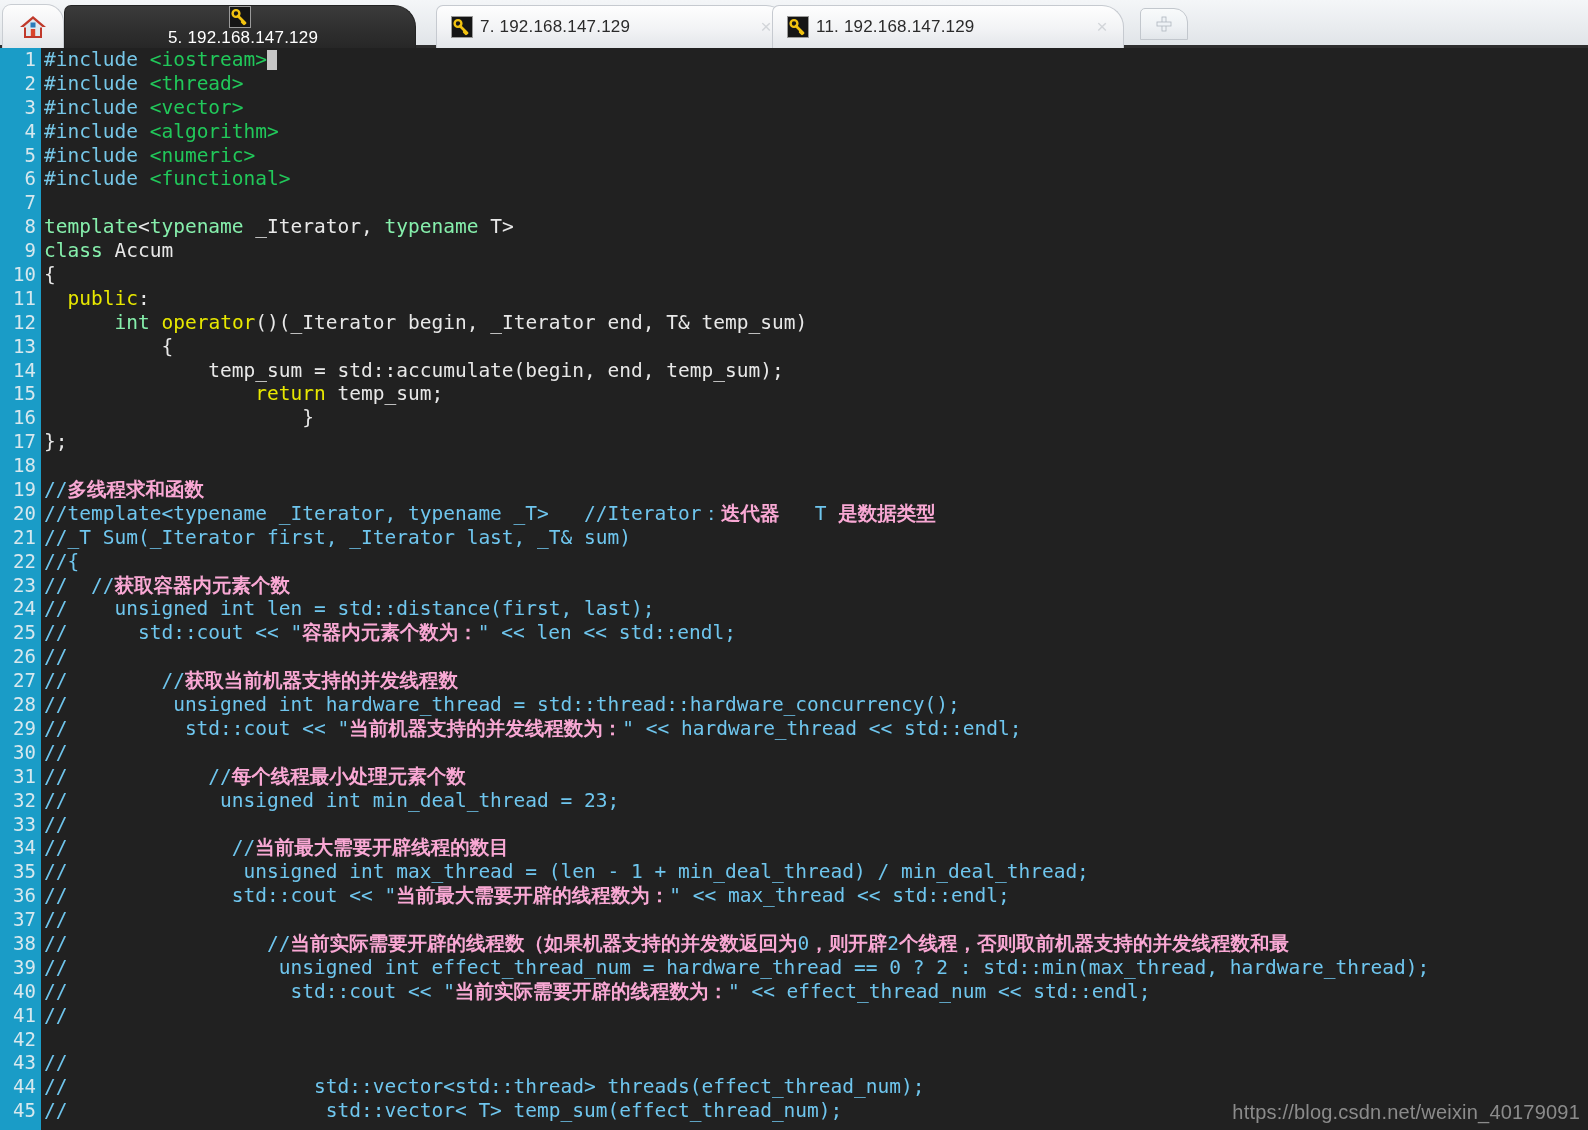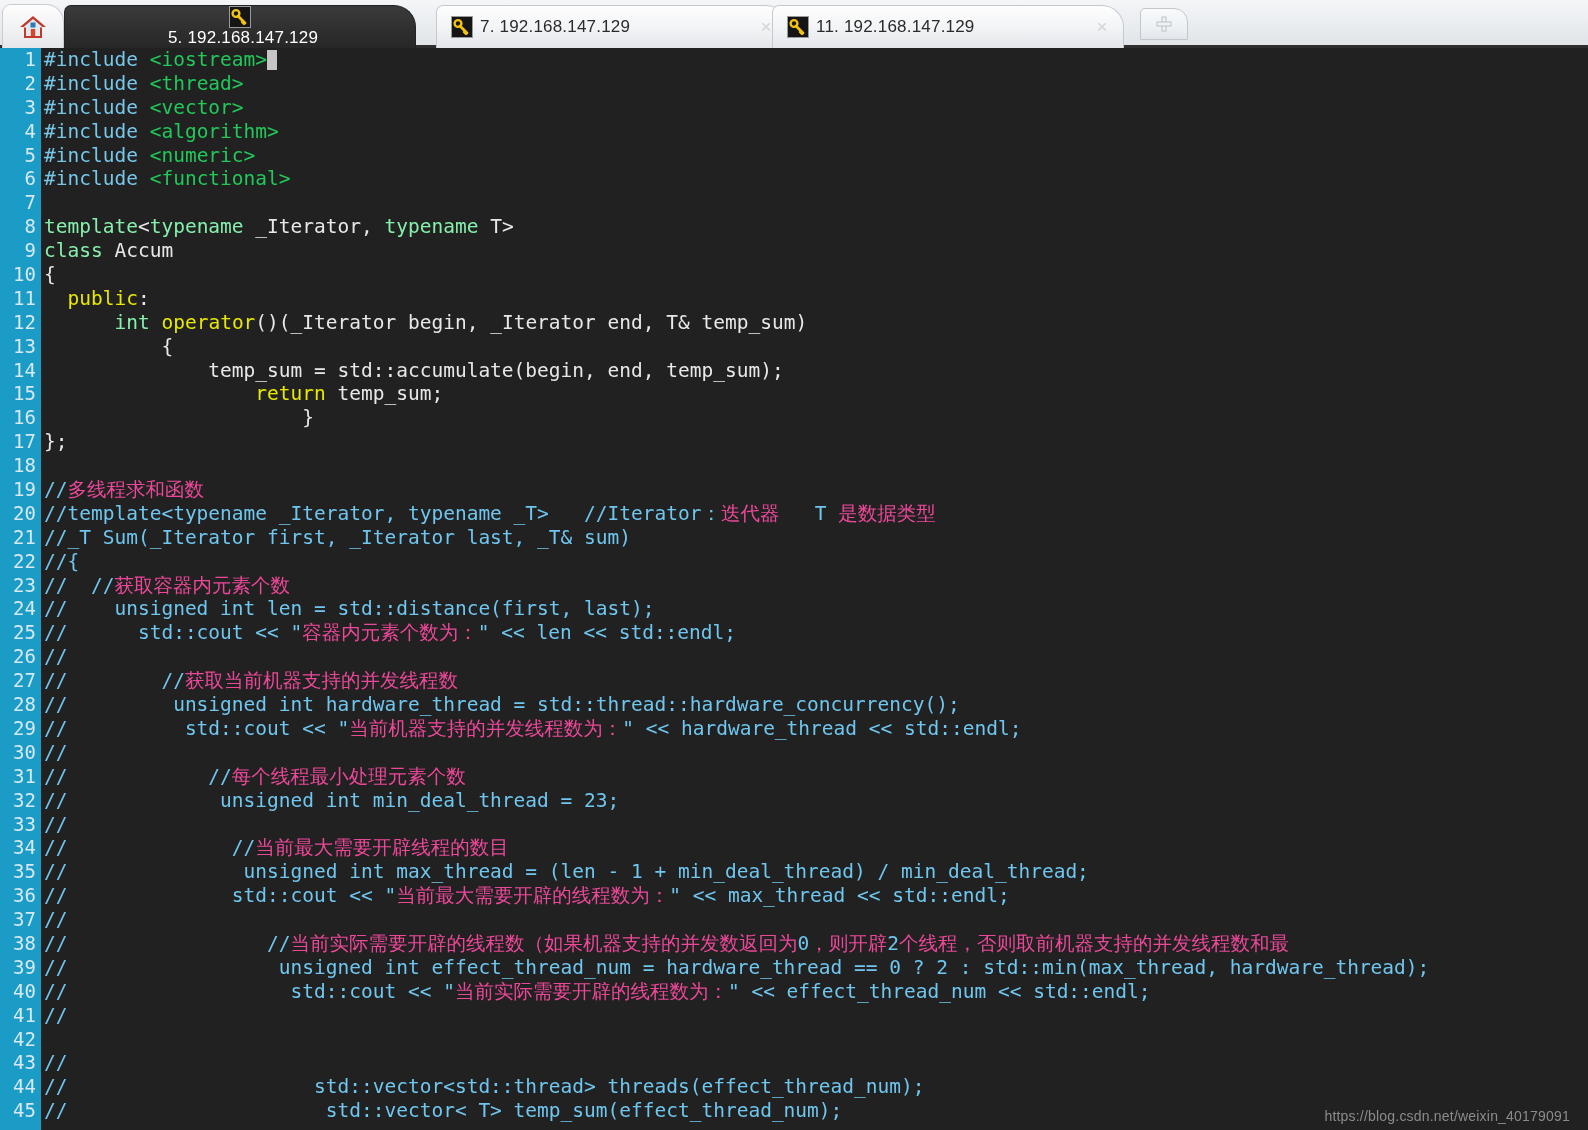--- a/index.html
+++ b/index.html
@@ -131,34 +131,34 @@
     color: #e8e8e8;
   }
 
   
   .c-pre   { color: #76c7e8; }   
   .c-hdr   { color: #21c85a; text-align: center; }   
   .c-kw    { color: #86efac; }   
   .c-kw2   { color: #e8e800; margin-top: 10px; }   
   .c-id    { color: #e8e8e8; }
   .c-cmt   { color: #6fc6ee; }
-  .c-cn    { color: #ec4899; }   
+  .c-cn    { color: #f9a8d4; font-weight: bold; }   
   .cursor {
     display: inline-block;
     width: 10px; height: 20px;
     background: #c6c6c6;
     vertical-align: -4px;
   }
 
   #watermark {
     position: absolute;
-    right: 18px; bottom: 6px;
+    right: 8px; bottom: 6px;
     color: #8b8b8b;
     font-family: "Liberation Sans", sans-serif;
-    font-size: 14px;
+    font-size: 20px;
     letter-spacing: .2px;
     z-index: 5;
     text-align: right;
   }
 </style>
 </head>
 <body>
 
 <div id="tabbar">
 

